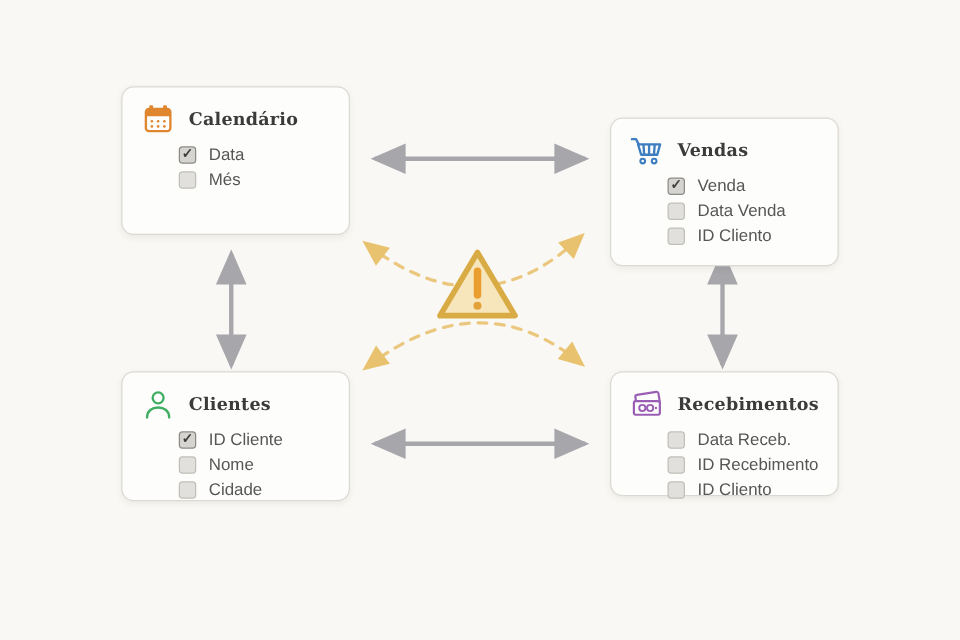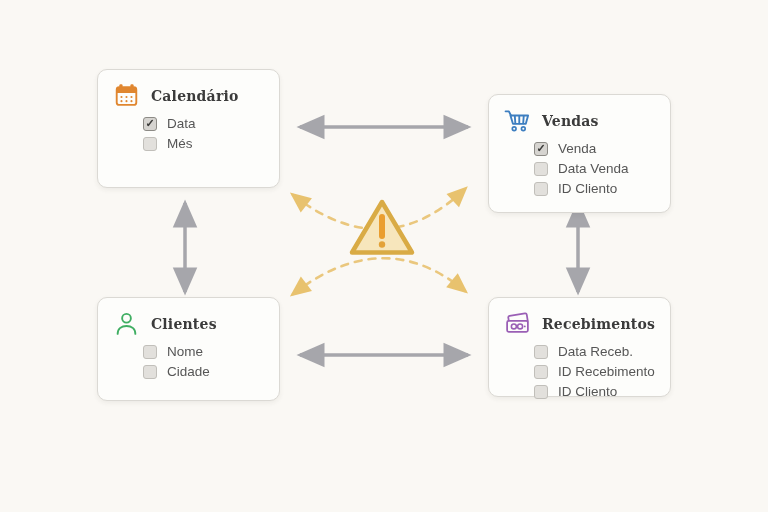--- a/index.html
+++ b/index.html
@@ -149,20 +149,24 @@
   <div class="table-card" id="card-clientes">
     <div class="card-header">
       <svg class="card-icon" viewBox="0 0 24 24">
         <circle cx="12" cy="7" r="4.2" fill="none" stroke="#3fae62" stroke-width="1.8"></circle>
         <path d="M3.5 22 c0 -5 3.8 -7.6 8.5 -7.6 s8.5 2.6 8.5 7.6" fill="none" stroke="#3fae62" stroke-width="1.8" stroke-linecap="round"></path>
       </svg>
       <span class="card-title">Clientes</span>
     </div>
     <div class="fields">
       <div class="field-row">
+        <span class="checkbox checked"></span>
+        <span class="field-label">ID Cliente</span>
+      </div>
+      <div class="field-row">
         <span class="checkbox"></span>
         <span class="field-label">Nome</span>
       </div>
       <div class="field-row">
         <span class="checkbox"></span>
         <span class="field-label">Cidade</span>
       </div>
     </div>
   </div>
 

